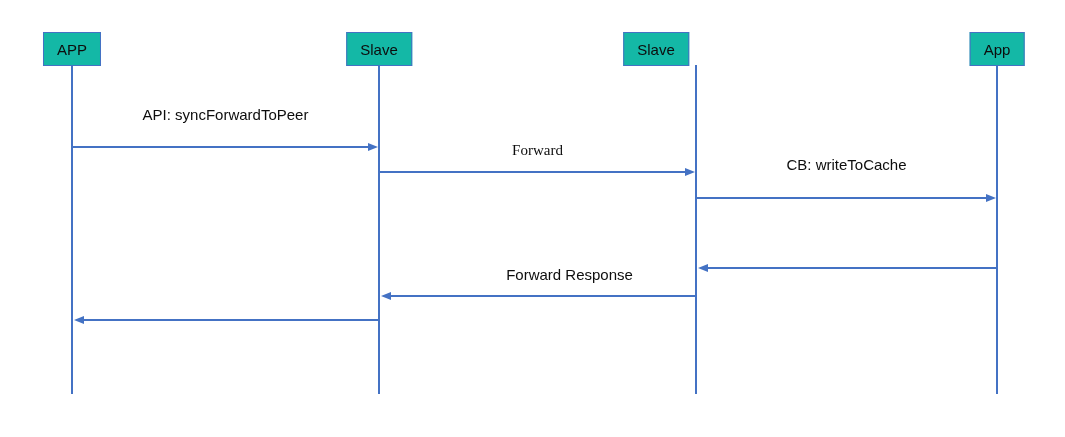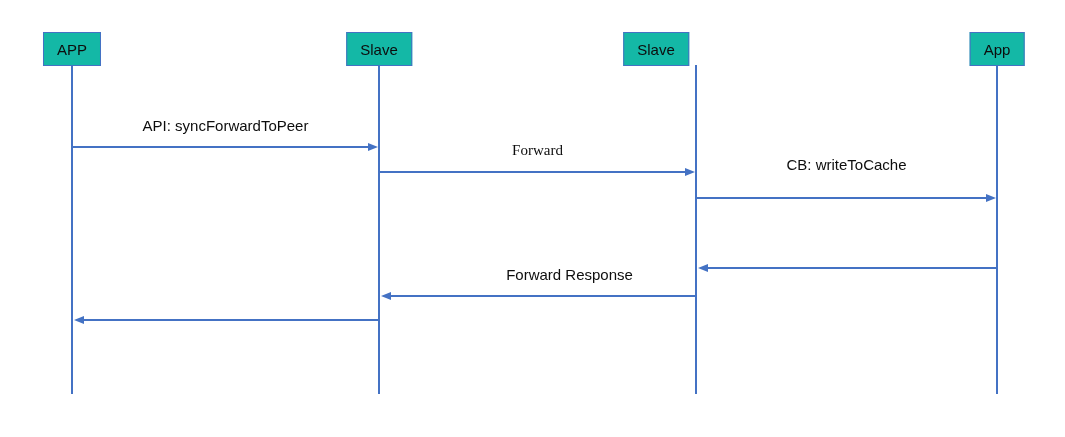--- a/index.html
+++ b/index.html
@@ -80,21 +80,21 @@
     </div>
     <div class="lifeline" style="left: 378.3px; top: 65px; height: 329px;"></div>
     <div class="actor-box" style="left: 656px;">
       <span class="actor-label">Slave</span>
     </div>
     <div class="lifeline" style="left: 695.3px; top: 65px; height: 329px;"></div>
     <div class="actor-box" style="left: 997px;">
       <span class="actor-label">App</span>
     </div>
     <div class="lifeline" style="left: 996.3px; top: 65px; height: 329px;"></div>
-    <div class="msg-label" style="left: 225.5px; top: 117px;">API: syncForwardToPeer</div>
+    <div class="msg-label" style="left: 225.5px; top: 106px;">API: syncForwardToPeer</div>
     <div class="msg-line" style="left: 72px; width: 298px; top: 146.3px;"></div>
     <div class="arrowhead right" style="top: 142.5px; left: 368px;"></div>
     <div class="msg-label" style="left: 537.5px; top: 142px; font-family: Liberation Serif, serif;">Forward</div>
     <div class="msg-line" style="left: 379px; width: 308px; top: 171.3px;"></div>
     <div class="arrowhead right" style="top: 167.5px; left: 685px;"></div>
     <div class="msg-label" style="left: 846.5px; top: 156px;">CB: writeToCache</div>
     <div class="msg-line" style="left: 696px; width: 292px; top: 197.3px;"></div>
     <div class="arrowhead right" style="top: 193.5px; left: 986px;"></div>
     <div class="msg-line" style="left: 705px; width: 292px; top: 267.3px;"></div>
     <div class="arrowhead left" style="top: 263.5px; left: 698px;"></div>

